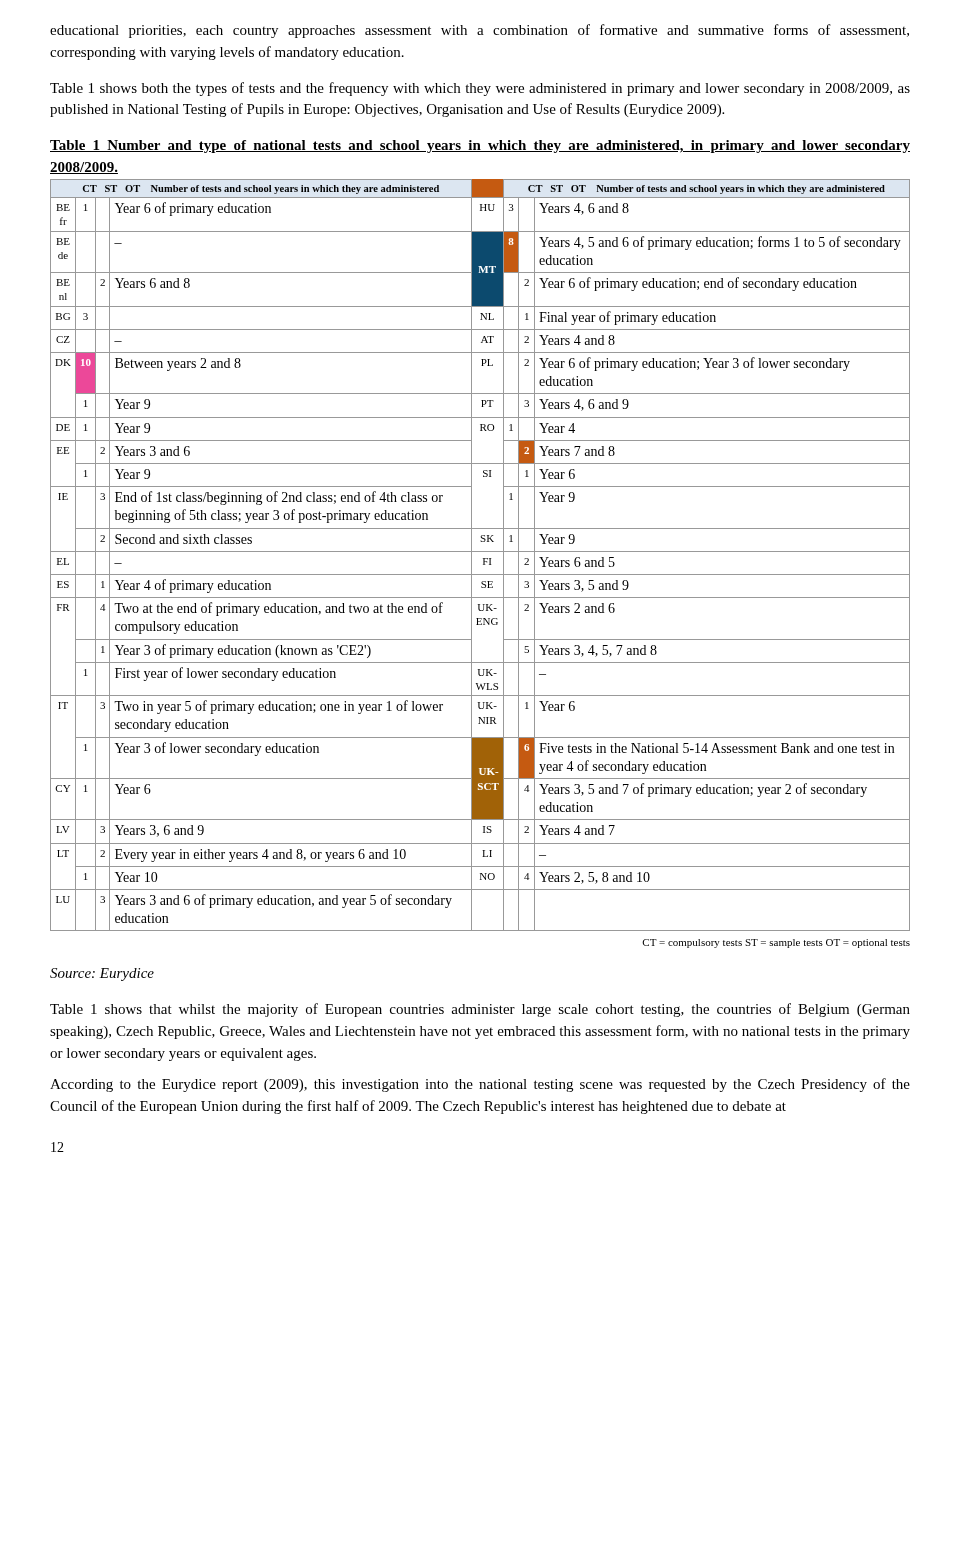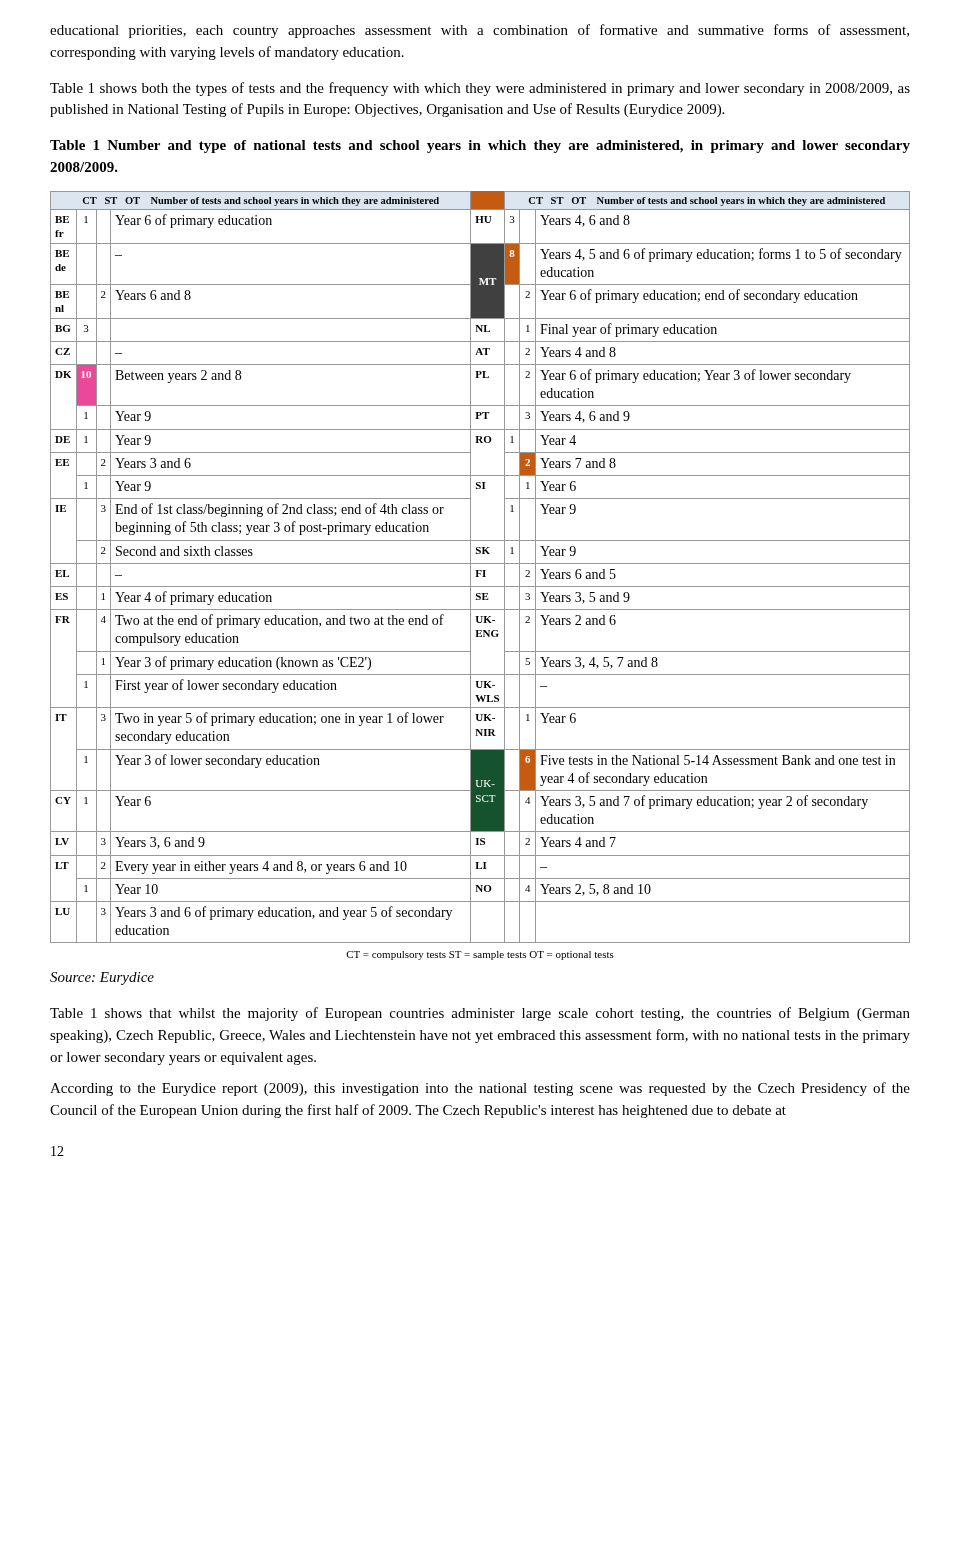--- a/index.html
+++ b/index.html
@@ -12,22 +12,22 @@
       width: 960px;
       padding: 20px 50px 40px 50px;
     }
     .intro-text {
       text-align: justify;
       margin-bottom: 14px;
     }
     .table-caption {
       font-weight: bold;
       text-align: justify;
-      margin-bottom: 12px;
       font-size: 15px;
+      text-decoration: underline;
     }
     .table-container {
       width: 100%;
       margin-bottom: 2px;
     }
     table.main-table {
       width: 100%;
       border-collapse: collapse;
       font-size: 11px;
       line-height: 1.3;
@@ -37,22 +37,22 @@
       padding: 2px 4px;
       vertical-align: top;
     }
     table.main-table .header-row th {
       background: #dce6f1;
       text-align: center;
       font-weight: bold;
       font-size: 10.5px;
     }
     .country-cell {
-      font-weight: bold;
-      text-align: left;
+      font-weight: normal;
+      text-align: center;
       vertical-align: middle;
       width: 38px;
     }
     .num-cell {
       text-align: center;
       vertical-align: middle;
       width: 22px;
     }
     .num-cell.highlight {
       background: #ec4899;
@@ -63,23 +63,23 @@
       font-size: 14px;
     }
     .divider-col {
       width: 4px;
       background: #c55a11;
       border: none !important;
       padding: 0 !important;
     }
     .legend-row {
       font-size: 11px;
-      text-align: center;
+      text-align: right;
       margin-top: 4px;
-      margin-bottom: 4px;
+      margin-bottom: 12px;
     }
     .source-row {
       font-size: 15px;
       font-style: italic;
       margin-bottom: 14px;
     }
     .bottom-text {
       text-align: justify;
       margin-bottom: 10px;
     }
@@ -120,21 +120,21 @@
         <td class="num-cell">3</td>
         <td class="num-cell"></td>
         <td class="desc-cell">Years 4, 6 and 8</td>
       </tr>
 
       <tr>
         <td class="country-cell">BE de</td>
         <td class="num-cell"></td>
         <td class="num-cell"></td>
         <td class="desc-cell">–</td>
-        <td class="country-cell" rowspan="2" style="background:#404040;color:#fff;font-weight:bold;text-align:center;vertical-align:middle;">MT</td>
+        <td class="country-cell" rowspan="2" style="background:#0c4a6e;color:#fff;font-weight:bold;text-align:center;vertical-align:middle;">MT</td>
         <td class="num-cell" style="background:#c55a11;color:#fff;font-weight:bold;">8</td>
         <td class="num-cell"></td>
         <td class="desc-cell">Years 4, 5 and 6 of primary education; forms 1 to 5 of secondary education</td>
       </tr>
 
       <tr>
         <td class="country-cell">BE nl</td>
         <td class="num-cell"></td>
         <td class="num-cell">2</td>
         <td class="desc-cell">Years 6 and 8</td>
@@ -297,21 +297,21 @@
         <td class="country-cell">UK-NIR</td>
         <td class="num-cell"></td>
         <td class="num-cell">1</td>
         <td class="desc-cell">Year 6</td>
       </tr>
 
       <tr>
         <td class="num-cell">1</td>
         <td class="num-cell"></td>
         <td class="desc-cell">Year 3 of lower secondary education</td>
-        <td class="country-cell" rowspan="2" style="background:#14532d;color:#fff;font-weight:normal;text-align:left;vertical-align:middle;">UK-SCT</td>
+        <td class="country-cell" rowspan="2" style="background:#a16207;color:#fff;font-weight:bold;text-align:right;vertical-align:middle;">UK-SCT</td>
         <td class="num-cell"></td>
         <td class="num-cell" style="background:#c55a11;color:#fff;font-weight:bold;">6</td>
         <td class="desc-cell">Five tests in the National 5-14 Assessment Bank and one test in year 4 of secondary education</td>
       </tr>
 
       <tr>
         <td class="country-cell">CY</td>
         <td class="num-cell">1</td>
         <td class="num-cell"></td>
         <td class="desc-cell">Year 6</td>

